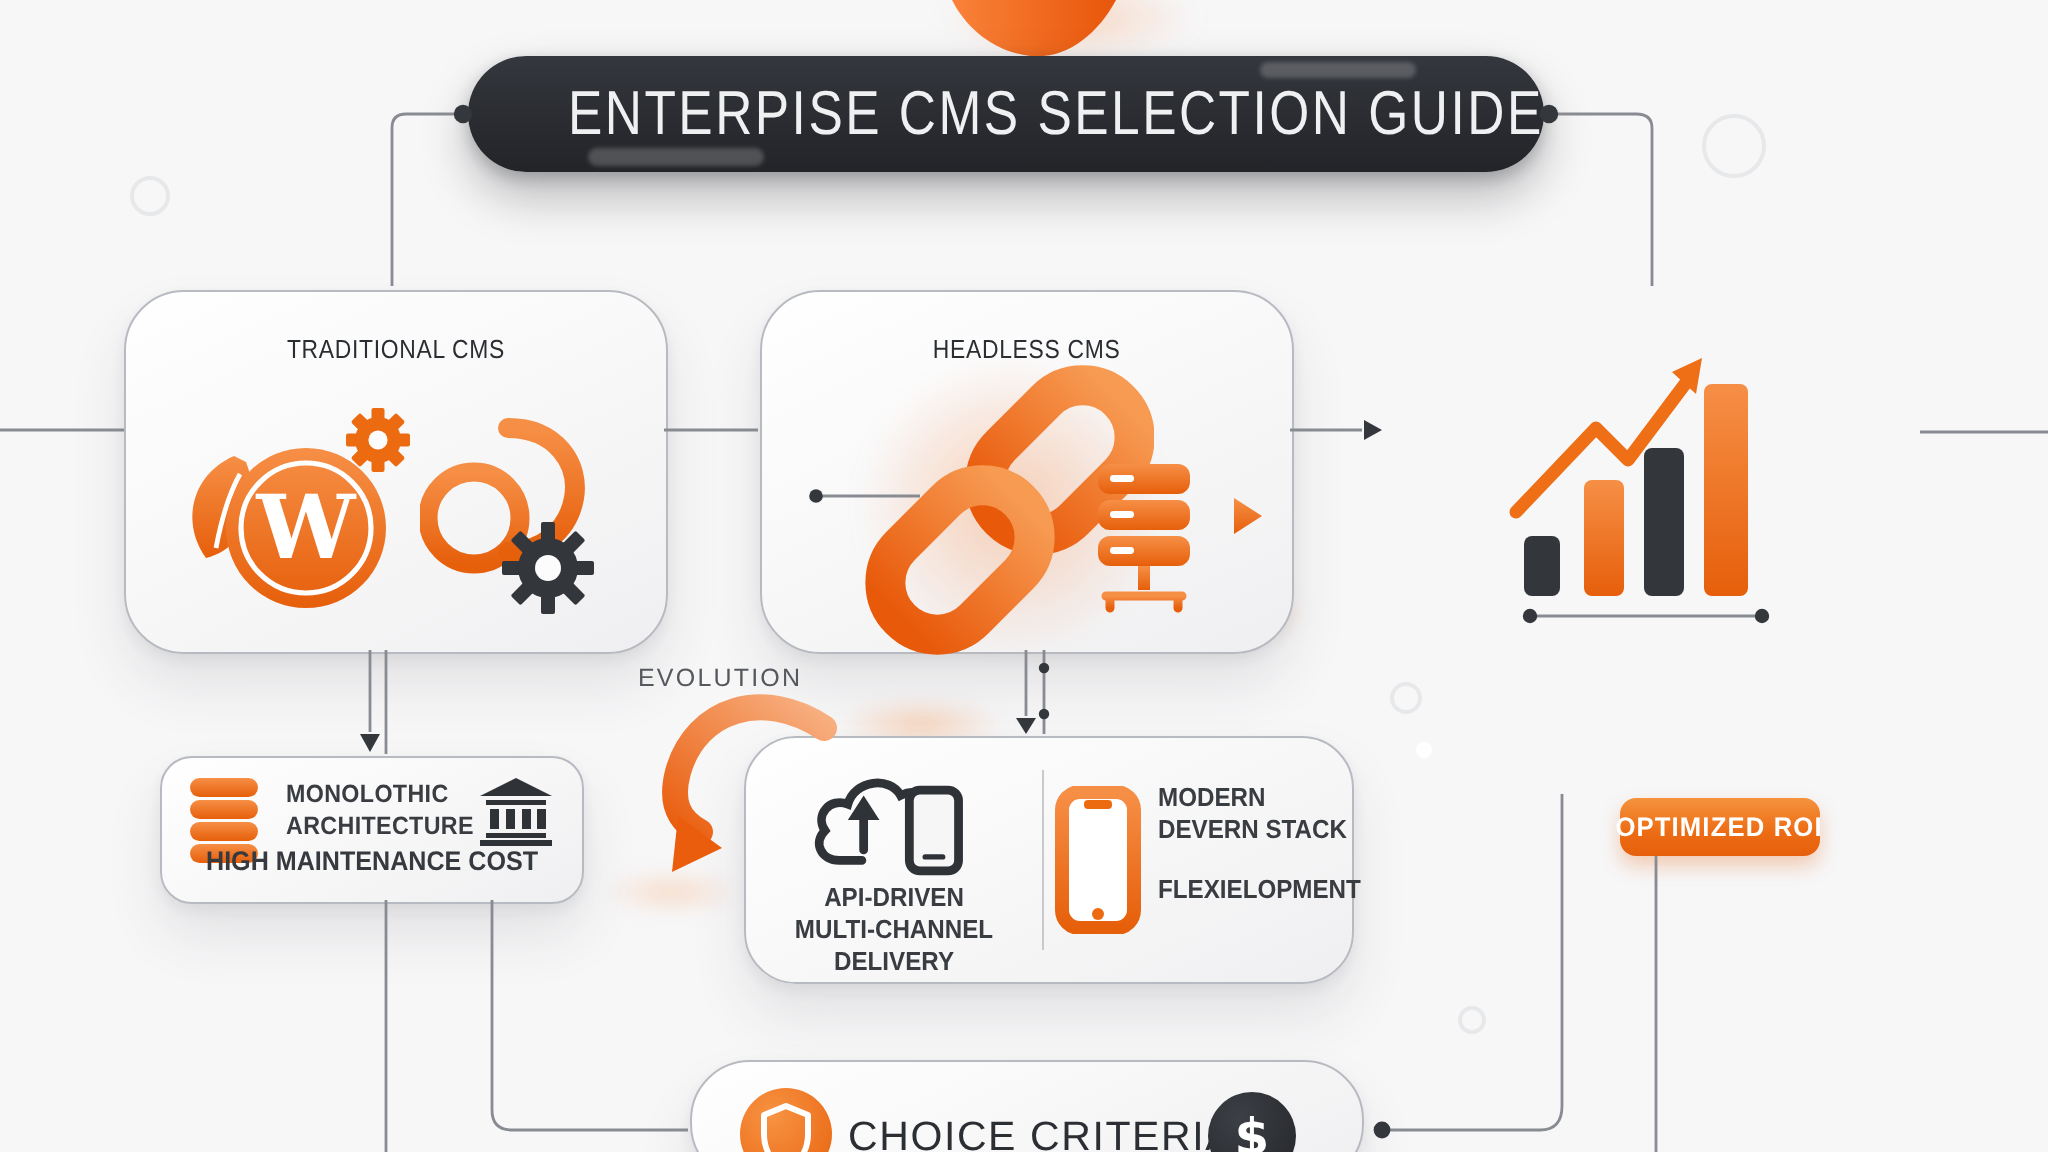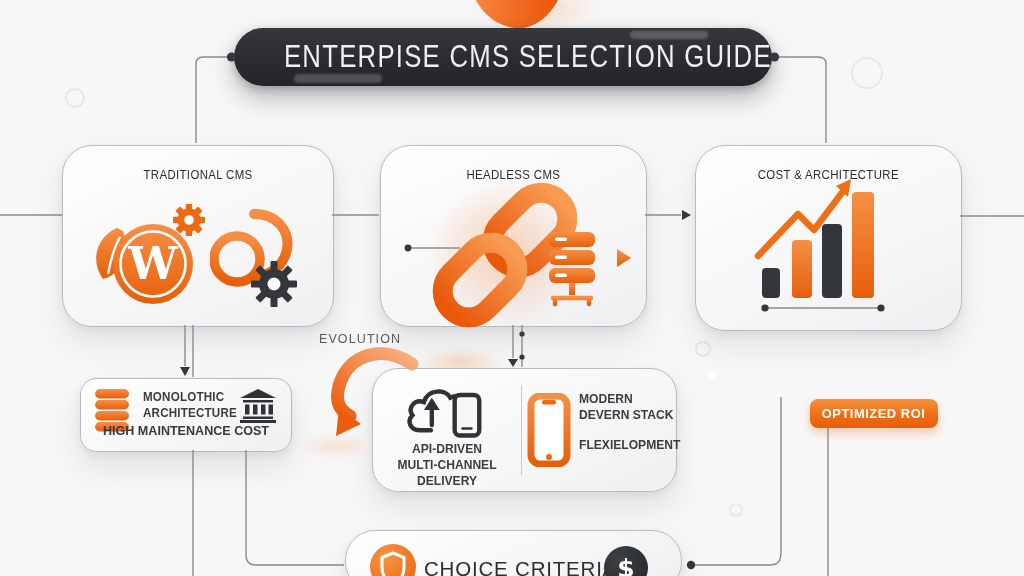--- a/index.html
+++ b/index.html
@@ -38,21 +38,21 @@
     color:#2a2d32;font-size:13px;letter-spacing:.4px;font-weight:400;white-space:nowrap;
   }
   .box-title > span{display:inline-block;transform:scaleX(.88);}
   .small-text{color:#393c41;font-weight:700;line-height:1.22;}
   .cond{transform:scaleX(.93);transform-origin:left center;}
   .condc{transform:scaleX(.93);transform-origin:center center;}
   
   .label-line{font-size:12.5px;color:#393c41;font-weight:700;letter-spacing:.2px;line-height:1.25;}
   
   .roi-badge{
-    position:absolute;left:810px;top:399px;width:128px;height:29px;z-index:4;
+    position:absolute;left:810px;top:399px;width:100px;height:29px;z-index:4;
     background:linear-gradient(180deg,#f5923d 0%,#ec6c14 60%,#e65f0c 100%);
     border-radius:8px;display:flex;align-items:center;justify-content:center;
     box-shadow:0 5px 10px rgba(230,100,20,.30);
   }
   .roi-badge span{color:#fff;font-size:13.5px;font-weight:700;letter-spacing:.6px;transform:scaleX(.95);white-space:nowrap;}
   
   .evo-label{
     position:absolute;left:319px;top:332px;width:80px;text-align:center;z-index:2;
     color:#55585d;font-size:12.5px;letter-spacing:1.1px;font-weight:400;
   }
@@ -171,23 +171,20 @@
     <rect x="6" y="38" width="46" height="15" rx="6" fill="url(#og)"></rect>
     <rect x="12" y="7.5" width="12" height="3.5" rx="1.7" fill="#ffffff"></rect>
     <rect x="12" y="25.5" width="12" height="3.5" rx="1.7" fill="#ffffff"></rect>
     <rect x="12" y="43.5" width="12" height="3.5" rx="1.7" fill="#ffffff"></rect>
     <rect x="26" y="53" width="6" height="12" fill="url(#og)"></rect>
     <path d="M10,68 H48 M12,68 V74 M46,68 V74" stroke="url(#og)" stroke-width="4.5" stroke-linecap="round" fill="none"></path>
     <path d="M60,28 H74" stroke="url(#og)" stroke-width="5" stroke-linecap="round"></path>
     <polygon points="74,19 88,28 74,37" fill="url(#og)"></polygon>
   </svg>
 
-  <div class="box big" style="left:695px;top:145px;width:265px;height:184px;">
-    <span class="box-title"><span>COST &amp; ARCHITECTURE</span></span>
-  </div>
   <svg class="icon-svg" style="left:752px;top:176px" width="136" height="126" viewBox="0 0 136 126">
     <rect x="10" y="92" width="18" height="30" rx="4" fill="#33363b"></rect>
     <rect x="40" y="64" width="20" height="58" rx="4" fill="url(#og)"></rect>
     <rect x="70" y="48" width="20" height="74" rx="4" fill="#33363b"></rect>
     <rect x="100" y="16" width="22" height="106" rx="4" fill="url(#og)"></rect>
     <path d="M6,80 L46,38 L62,54 L92,14" stroke="#ee6f15" stroke-width="6.5" fill="none" stroke-linecap="round" stroke-linejoin="round"></path>
     <polygon points="99,3 84,10 96,21" fill="#ee6f15"></polygon>
   </svg>
 
   <div class="box" style="left:80px;top:378px;width:210px;height:72px;border-radius:16px;">

